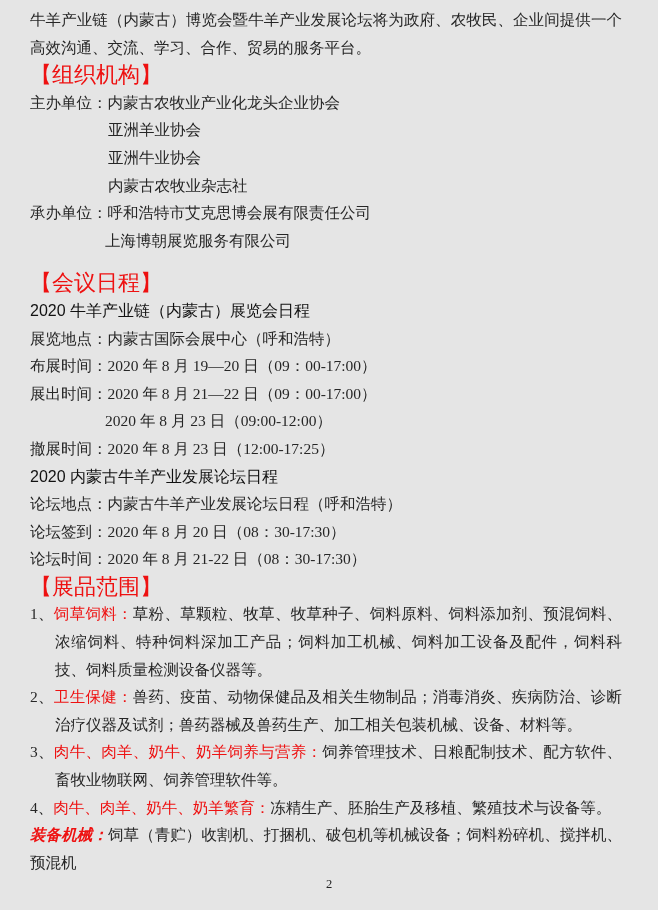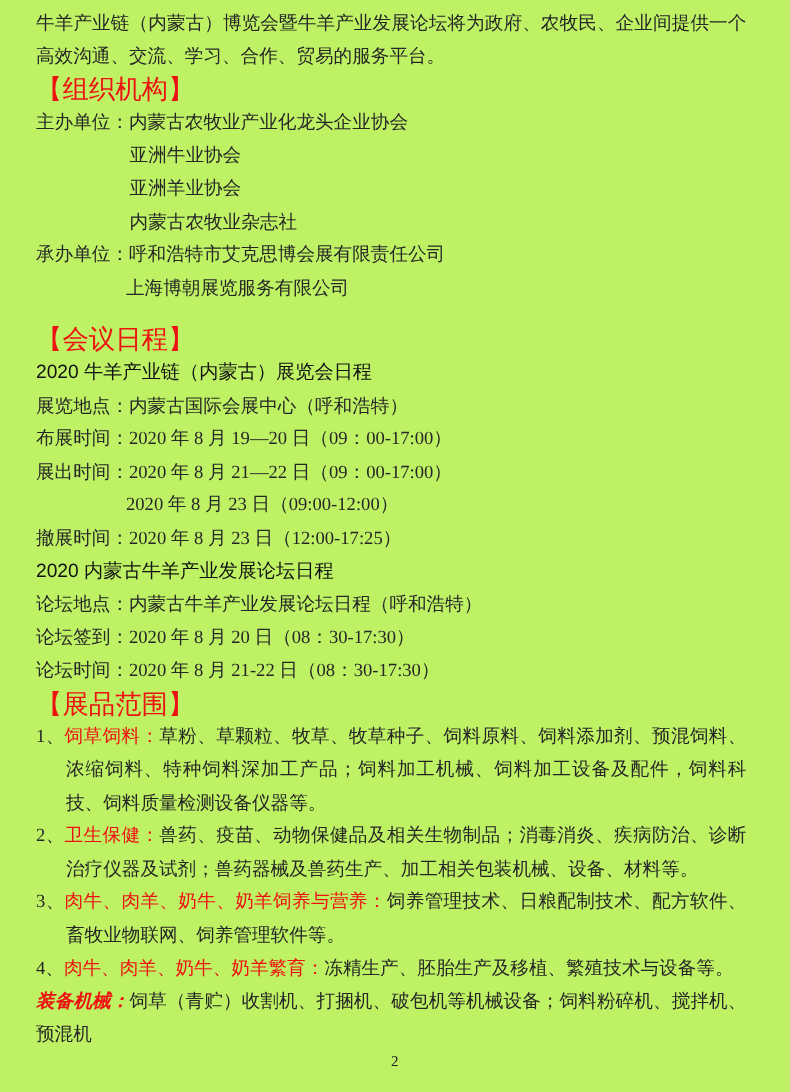--- a/index.html
+++ b/index.html
@@ -1,21 +1,21 @@
 <!DOCTYPE html>
 <html style="--accent-red: #ee1111;"><head>
 <meta charset="utf-8">
 <style>
   :root { --accent-red: #ee1111; --ink: #262626; }
   * { margin: 0; padding: 0; box-sizing: border-box; }
   html, body { background: #ffffff; }
   .page {
     width: 658px;
     height: 910px;
-    background: #bef264;
+    background: #e5e5e5;
     position: relative;
     padding: 6px 36px 0 30px;
     color: var(--ink);
     font-family: "Liberation Serif", "DejaVu Serif", serif;
     overflow: hidden;
   }
   .para, .line, .item {
     font-size: 15.5px;
     line-height: 27.6px;
     text-align: justify;
@@ -69,22 +69,22 @@
 </style>
 </head>
 <body>
 
 <div class="page">
 
   <p class="para">牛羊产业链（内蒙古）博览会暨牛羊产业发展论坛将为政府、农牧民、企业间提供一个高效沟通、交流、学习、合作、贸易的服务平台。</p>
 
   <div class="red-header">【组织机构】</div>
   <p class="line">主办单位：内蒙古农牧业产业化龙头企业协会</p>
+  <p class="line indent-org">亚洲羊业协会</p>
   <p class="line indent-org">亚洲牛业协会</p>
-  <p class="line indent-org">亚洲羊业协会</p>
   <p class="line indent-org">内蒙古农牧业杂志社</p>
   <p class="line">承办单位：呼和浩特市艾克思博会展有限责任公司</p>
   <p class="line indent-cont">上海博朝展览服务有限公司</p>
 
   <div class="red-header section-gap">【会议日程】</div>
   <div class="black-title">2020 牛羊产业链（内蒙古）展览会日程</div>
   <p class="line">展览地点：内蒙古国际会展中心（呼和浩特）</p>
   <p class="line">布展时间：2020 年 8 月 19—20 日（09：00-17:00）</p>
   <p class="line">展出时间：2020 年 8 月 21—22 日（09：00-17:00）</p>
   <p class="line indent-cont">2020 年 8 月 23 日（09:00-12:00）</p>

